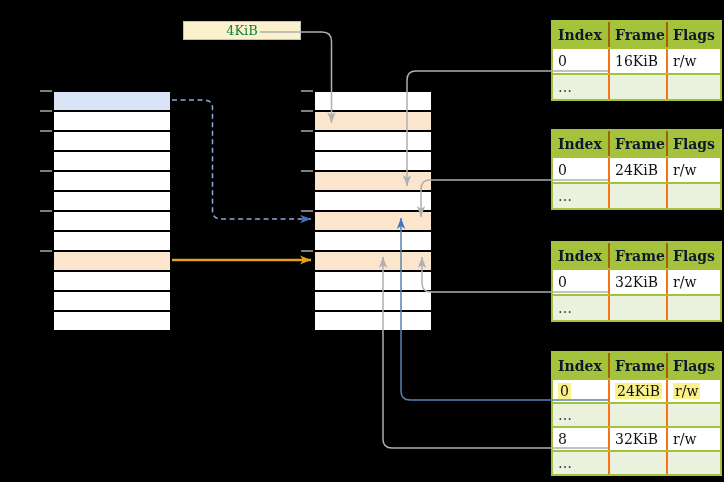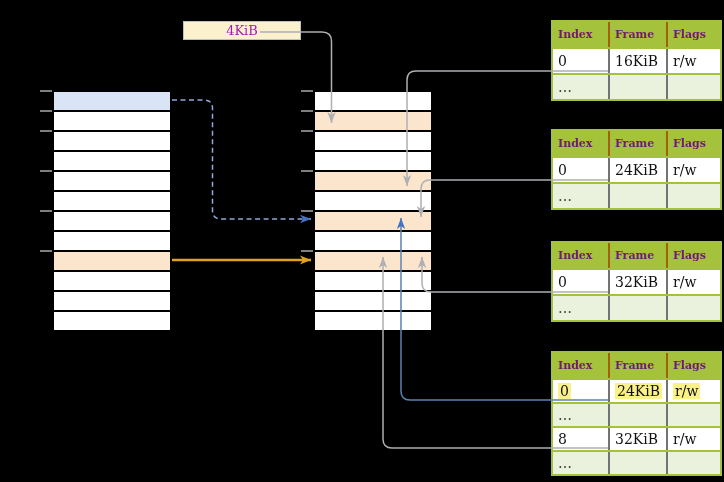--- a/index.html
+++ b/index.html
@@ -19,48 +19,48 @@
   }
   html,body{margin:0;padding:0;}
   body{width:724px;height:482px;background:var(--background);
        font-family:"DejaVu Serif","Liberation Serif",serif;}
   #canvas{position:relative;width:724px;height:482px;background:var(--background);overflow:hidden;}
 
   
   .label-box{position:absolute;left:183px;top:21px;width:118px;height:19px;
     background:var(--cream);border:1px solid #BFBFBF;box-sizing:border-box;
     display:flex;align-items:center;justify-content:center;
-    font-size:13px;color:#a21caf;}
+    font-size:13px;color:#15803d;}
 
   
   .mcol{position:absolute;width:120px;height:242px;top:90px;
     border:2px solid #000;box-sizing:border-box;
     display:flex;flex-direction:column;}
   .mcol .mrow{flex:1;border-bottom:2px solid #000;background:#fff;}
   .mcol .mrow:last-child{border-bottom:none;}
   .f-white{background:#ffffff;}
   .f-blue{background:var(--blue) !important;}
   .f-orange{background:var(--orange) !important;}
   .tick{position:absolute;width:12px;height:2px;background:var(--tick);}
 
   
   .ptable{position:absolute;left:551px;width:171px;border:2px solid var(--green);
     box-sizing:border-box;background:#fff;}
   .pt-header{display:flex;height:25px;background:var(--green);}
-  .pt-header .cell{color:#701a75;font-weight:bold;font-size:11px;}
+  .pt-header .cell{color:#0f172a;font-weight:bold;font-size:14px;}
   .pt-row{display:flex;height:24px;border-top:2px solid var(--green);background:#fff;}
   .pt4 .pt-row{height:22px;}
   .pt-row.shaded{background:var(--lightgreen);}
   .cell{display:flex;align-items:center;padding-left:5px;box-sizing:border-box;
     font-size:14px;color:#111;overflow:hidden;white-space:nowrap;}
   .c-index{width:55px;}
   .c-frame{width:58px;}
   .c-flags{flex:1;}
   .pt-header .c-frame,.pt-header .c-flags{border-left:2px solid #a16207;}
-  .pt-row .c-frame,.pt-row .c-flags{border-left:2px solid #737373;}
+  .pt-row .c-frame,.pt-row .c-flags{border-left:2px solid #f97316;}
   .dots{color:#404040;letter-spacing:1px;}
   .hl{background:var(--yellow);padding:0 2px;}
 
   
   #arrows{position:absolute;left:0;top:0;z-index:5;pointer-events:none;}
 </style>
 </head>
 <body>
 
 <div id="canvas">

